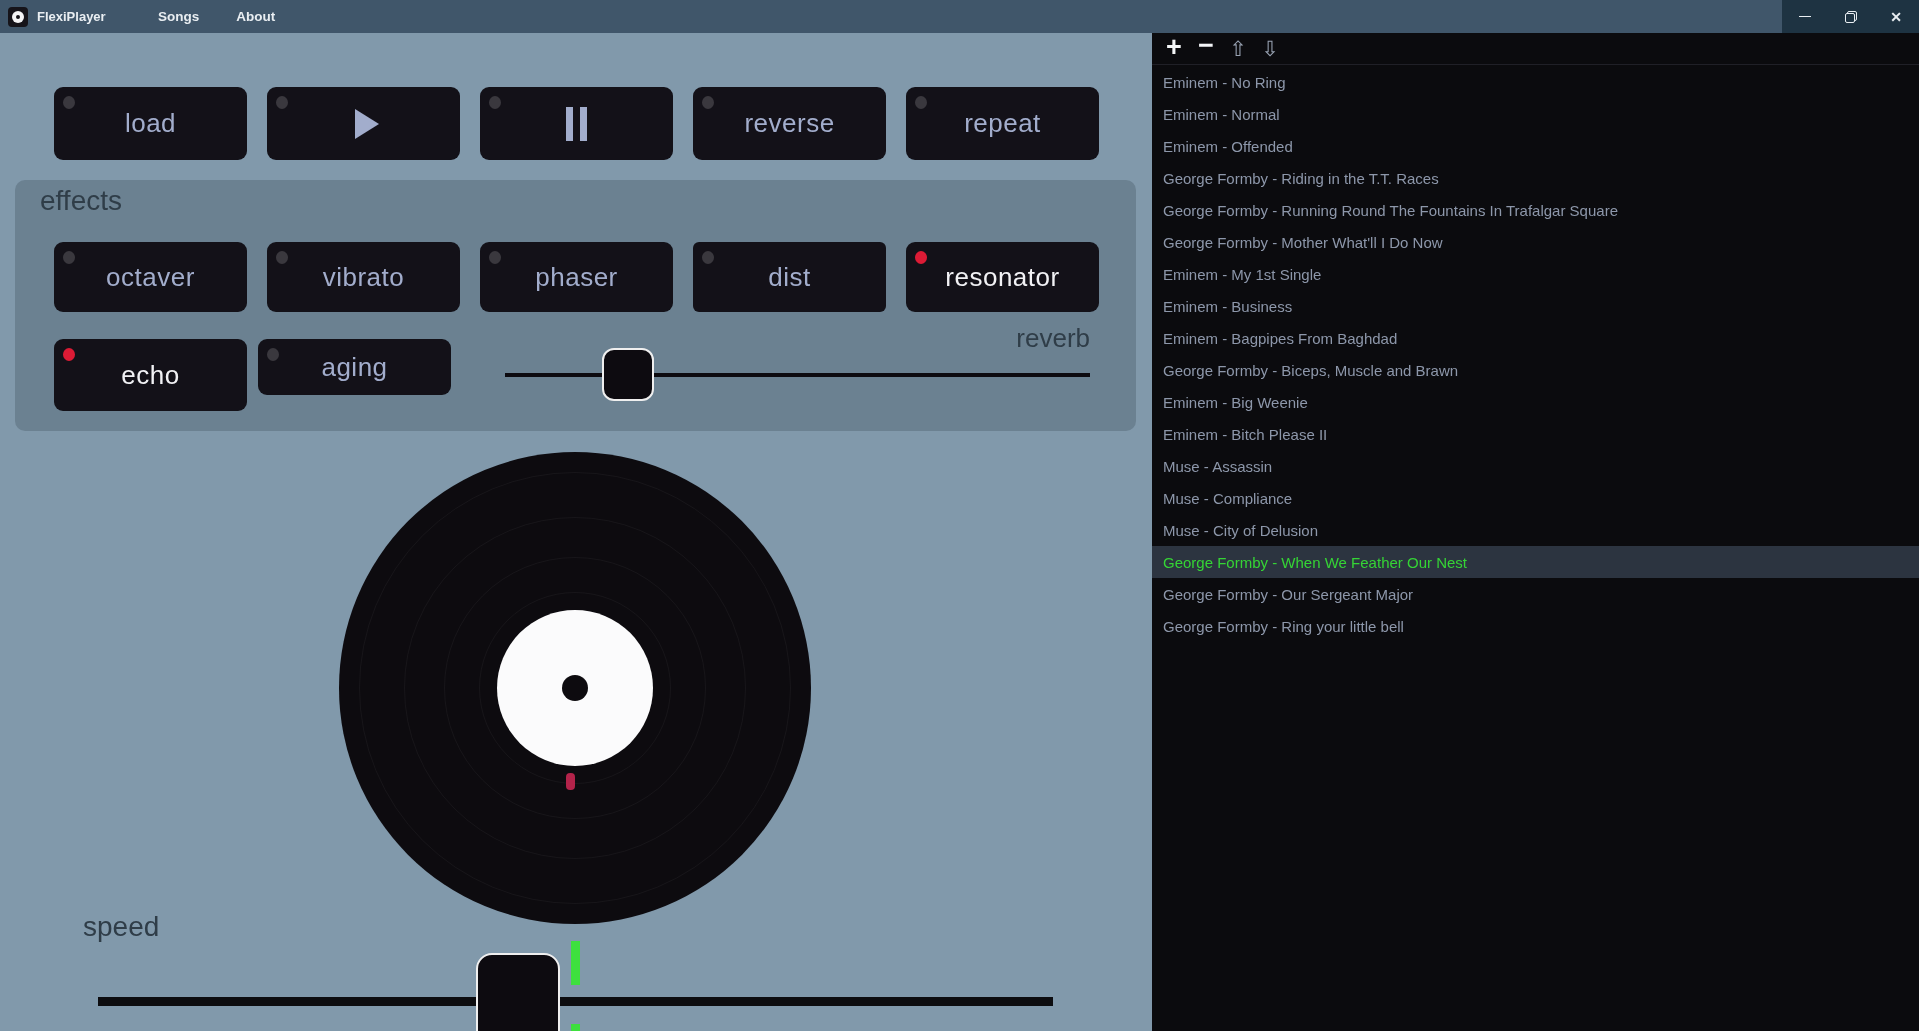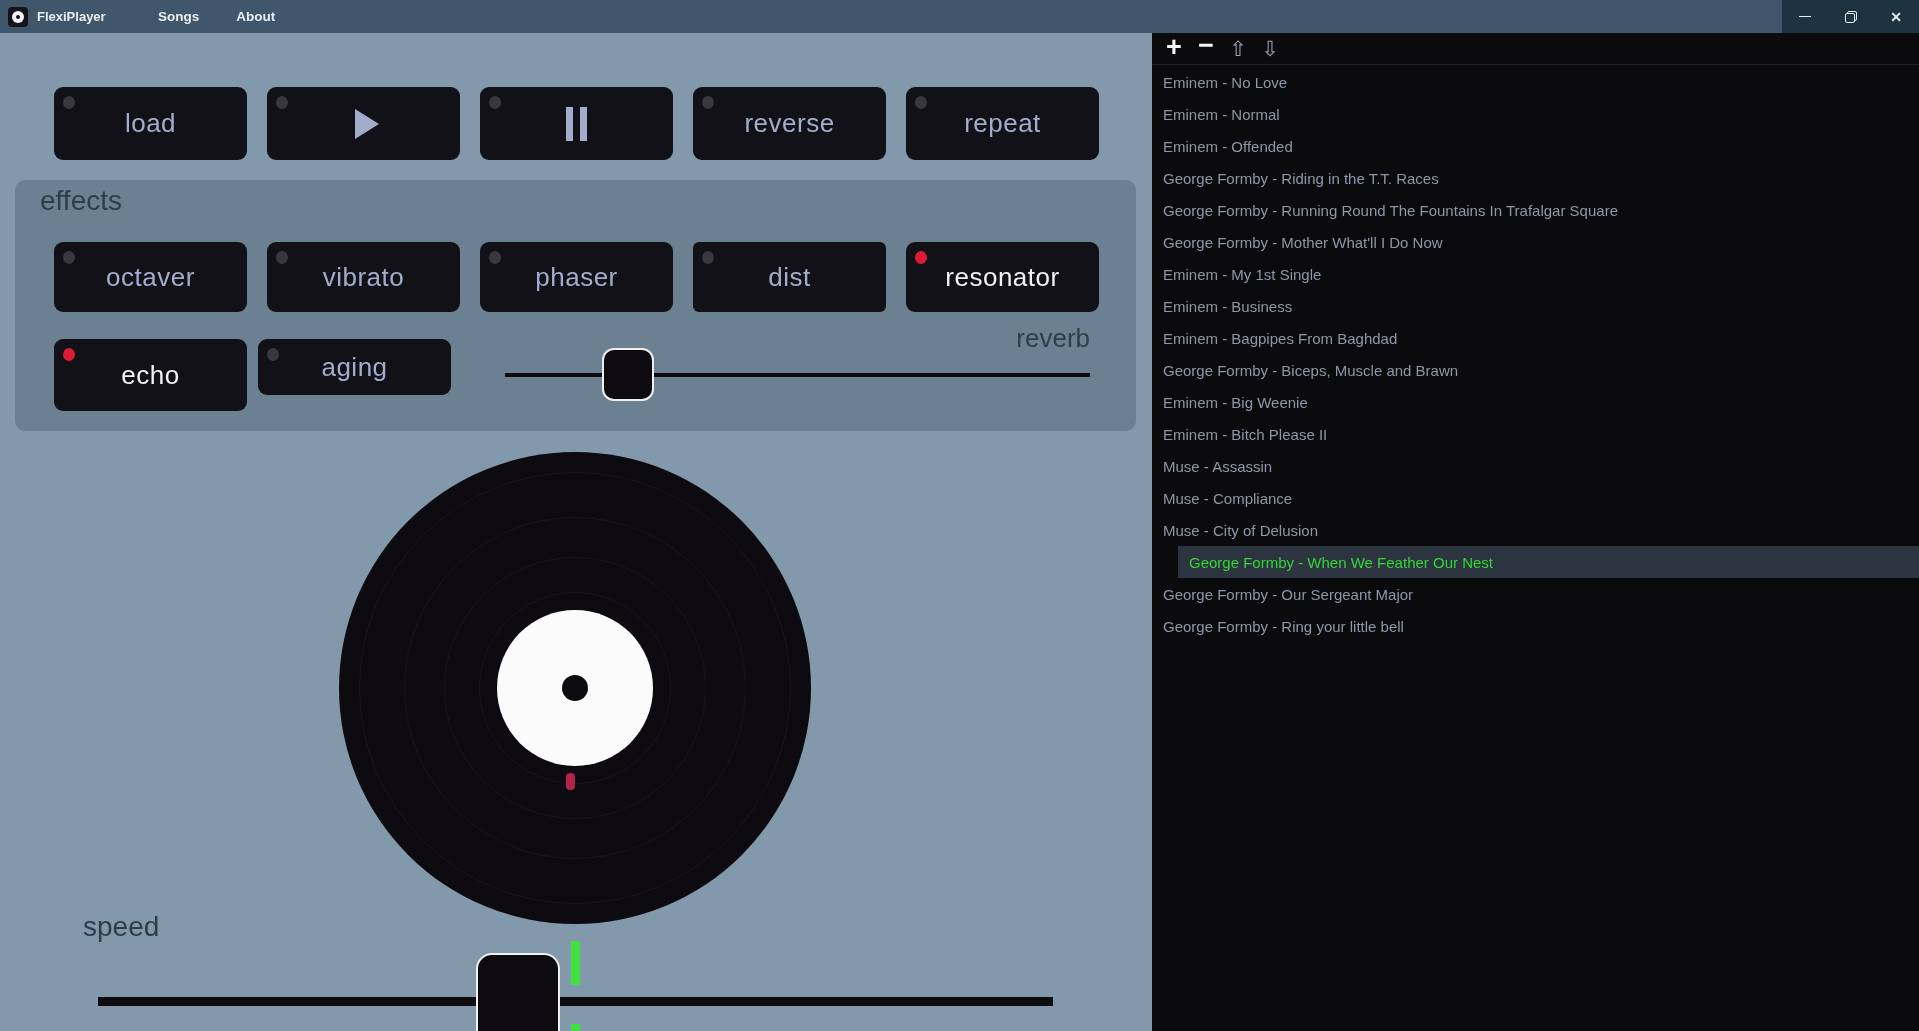--- a/index.html
+++ b/index.html
@@ -85,21 +85,21 @@
   
   .playlist{position:absolute;left:1152px;top:33px;width:767px;height:998px;background:var(--list-bg);}
   .pl-toolbar{position:absolute;left:0;top:0;width:100%;height:32px;display:flex;align-items:center;padding-left:6px;border-bottom:1px solid #202027;}
   .tool-btn{width:32px;height:32px;display:flex;align-items:center;justify-content:center;cursor:pointer;}
   .tb-glyph{line-height:1;}
   .tb-add .tb-glyph{color:#f3f5f7;font-size:27px;font-weight:700;margin-top:-2px;}
   .tb-remove .tb-glyph{color:#f3f5f7;font-size:27px;font-weight:700;margin-top:-6px;}
   .tb-move-up .tb-glyph,.tb-move-down .tb-glyph{color:#99a3b3;font-size:21px;}
   .pl-items{position:absolute;left:0;top:33px;width:100%;height:965px;overflow:hidden;}
   .song-row{height:32px;display:flex;align-items:center;padding-left:11px;font-size:15px;color:var(--list-text);cursor:pointer;white-space:nowrap;}
-  .song-row.selected{background:var(--selected-bg);color:var(--selected-text);margin-left:26px;}
+  .song-row.selected{background:var(--selected-bg);color:var(--selected-text);}
 </style>
 </head>
 <body>
 
 <div class="titlebar">
   <div class="titlebar-dark"></div>
   <div class="app-id">
     <span class="app-icon"></span>
     <span class="app-title">FlexiPlayer</span>
   </div>
@@ -211,21 +211,21 @@
         <span class="tb-glyph">−</span>
       </span>
       <span class="tool-btn tb-move-up">
         <span class="tb-glyph">⇧</span>
       </span>
       <span class="tool-btn tb-move-down">
         <span class="tb-glyph">⇩</span>
       </span>
     </div>
   <div class="pl-items" id="pl-items">
-      <div class="song-row">Eminem - No Love</div>
+      <div class="song-row">Eminem - No Ring</div>
       <div class="song-row">Eminem - Normal</div>
       <div class="song-row">Eminem - Offended</div>
       <div class="song-row">George Formby - Riding in the T.T. Races</div>
       <div class="song-row">George Formby - Running Round The Fountains In Trafalgar Square</div>
       <div class="song-row">George Formby - Mother What'll I Do Now</div>
       <div class="song-row">Eminem - My 1st Single</div>
       <div class="song-row">Eminem - Business</div>
       <div class="song-row">Eminem - Bagpipes From Baghdad</div>
       <div class="song-row">George Formby - Biceps, Muscle and Brawn</div>
       <div class="song-row">Eminem - Big Weenie</div>

